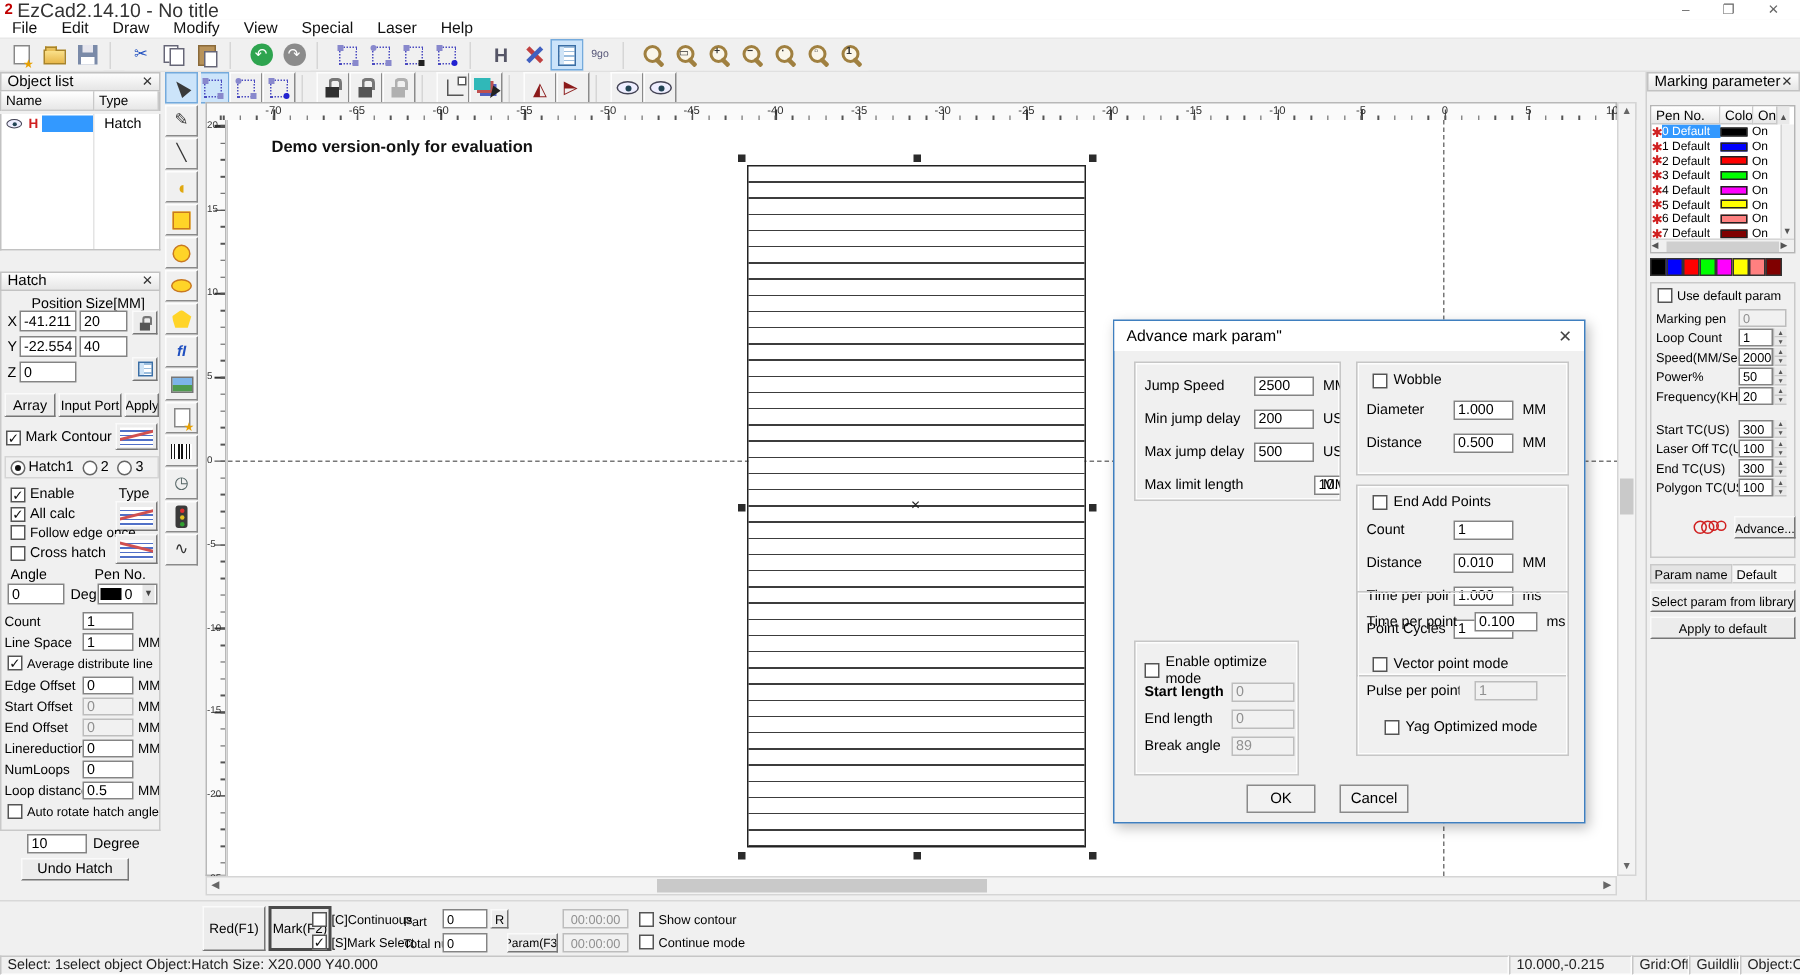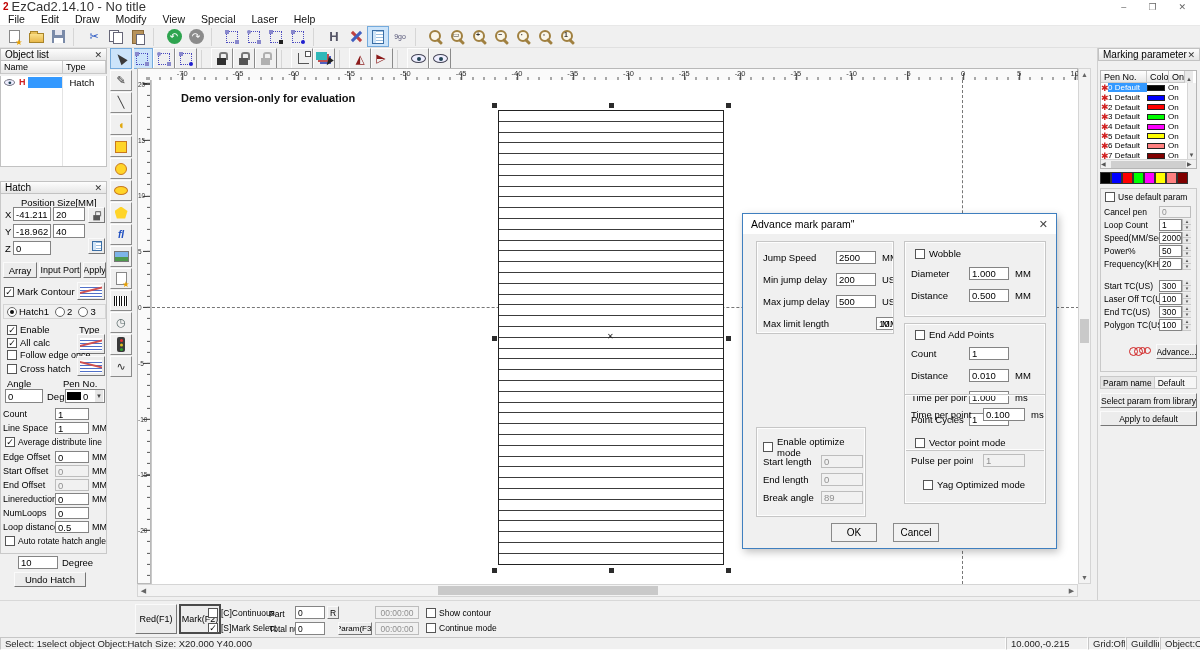--- a/index.html
+++ b/index.html
@@ -380,21 +380,21 @@
       <span>Hatch</span>
       <span class="x">✕</span>
     </div>
     <div style="position:relative;height:360px;border:1px solid #c9c9c9;border-top:none;font-size:9.5px;">
       <span class="abs lbl" style="left:20px;top:3px;text-align:right;">Position</span>
       <span class="abs lbl" style="left:56px;top:3px;">Size[MM]</span>
       <span class="abs" style="left:4px;top:15px;">X</span>
       <div class="field abs" style="left:12px;top:13px;width:38px;">-41.211</div>
       <div class="field abs" style="left:52px;top:13px;width:32px;">20</div>
       <span class="abs" style="left:4px;top:32px;">Y</span>
-      <div class="field abs" style="left:12px;top:30px;width:38px;">-18.962</div>
+      <div class="field abs" style="left:12px;top:30px;width:38px;">-22.554</div>
       <div class="field abs" style="left:52px;top:30px;width:32px;">40</div>
       <span class="abs" style="left:4px;top:49px;">Z</span>
       <div class="field abs" style="left:12px;top:47px;width:38px;">0</div>
       <div class="btn abs" style="left:87px;top:13px;width:17px;height:16px;">
           <span class="ic-lock" style="transform:scale(.75);"></span>
         </div>
       <div class="btn abs" style="left:87px;top:44px;width:17px;height:16px;">
           <span class="ic-table" style="width:10px;height:10px;"></span>
         </div>
 
@@ -669,21 +669,21 @@
           <span>Yag Optimized mode</span>
         </div>
     </div>
     <div class="gbox" style="left:13px;top:213px;width:110px;height:90px;">
       <div class="dcheck" style="left:6px;top:8px;">
           <span class="cb"></span>
           <span>Enable optimize mode</span>
         </div>
       <div id="optimize-rows">
           <div class="drow" style="top: 26px; left: 6px;">
-            <div class="lbl" style="width: 56px;">Start length</div>
+            <div class="lbl" style="width: 56px; font-weight: bold;">Start length</div>
             <div class="field dis" style="position: absolute; left: 58px; width: 42px; height: 13px;">0</div>
             <div class="lbl" style="position: absolute; left: 106px; font-size: 9.5px;">MM</div>
           </div>
           <div class="drow" style="top: 44px; left: 6px;">
             <div class="lbl" style="width: 56px;">End length</div>
             <div class="field dis" style="position: absolute; left: 58px; width: 42px; height: 13px;">0</div>
             <div class="lbl" style="position: absolute; left: 106px; font-size: 9.5px;">MM</div>
           </div>
           <div class="drow" style="top: 62px; left: 6px;">
             <div class="lbl" style="width: 56px;">Break angle</div>
@@ -776,21 +776,21 @@
         <div class="swatch" style="background: rgb(255, 128, 128);"></div>
         <div class="swatch" style="background: rgb(128, 0, 0);"></div>
       </div>
     <div style="position:relative;margin:4px 3px 0 2px;border:1px solid #c9c9c9;height:184px;">
       <div class="abs" style="left:4px;top:3px;display:flex;align-items:center;gap:3px;font-size:8.5px;">
           <span class="cb"></span>
           <span>Use default param</span>
         </div>
       <div id="param-rows" class="abs" style="left:3px;top:16px;width:92px;">
           <div class="pr-row" style="position: relative;">
-            <div class="lbl">Cancel pen</div>
+            <div class="lbl">Marking pen</div>
             <div class="field dis" style="width: 32px; height: 12px; font-size: 8.5px; flex: 0 0 auto;">0</div>
           </div>
           <div class="pr-row" style="position: relative;">
             <div class="lbl">Loop Count</div>
             <div class="field" style="width: 23px; height: 12px; font-size: 8.5px; flex: 0 0 auto;">1</div>
             <div class="spin" style="height: 12px;">
               <span>▲</span>
               <span>▼</span>
             </div>
           </div>

